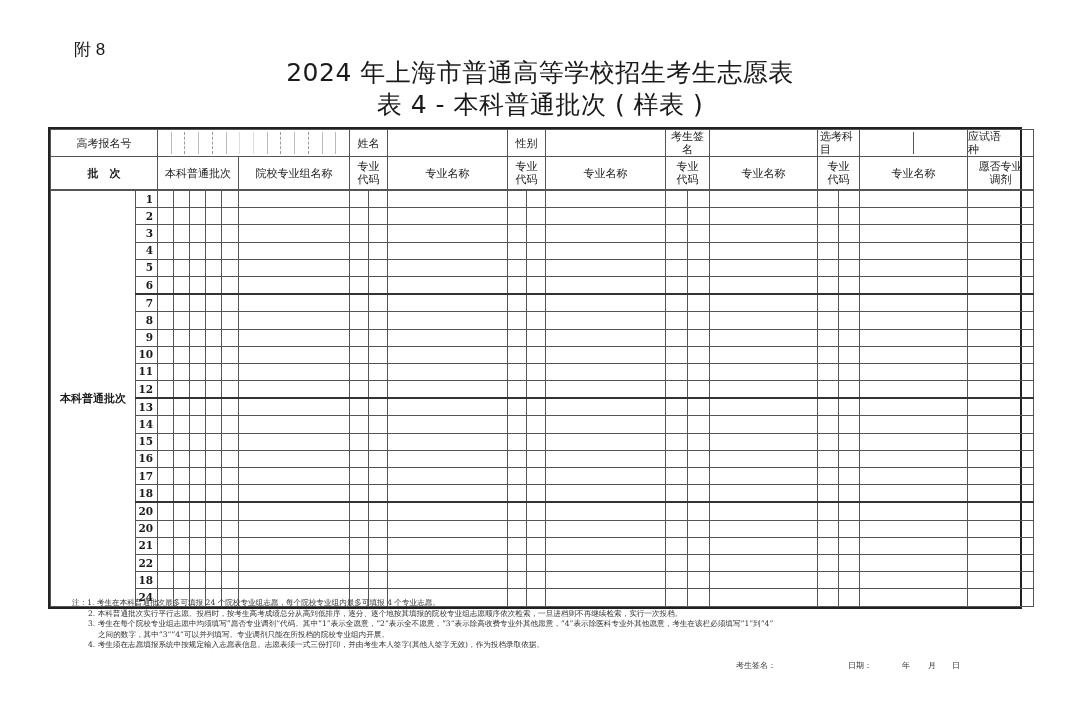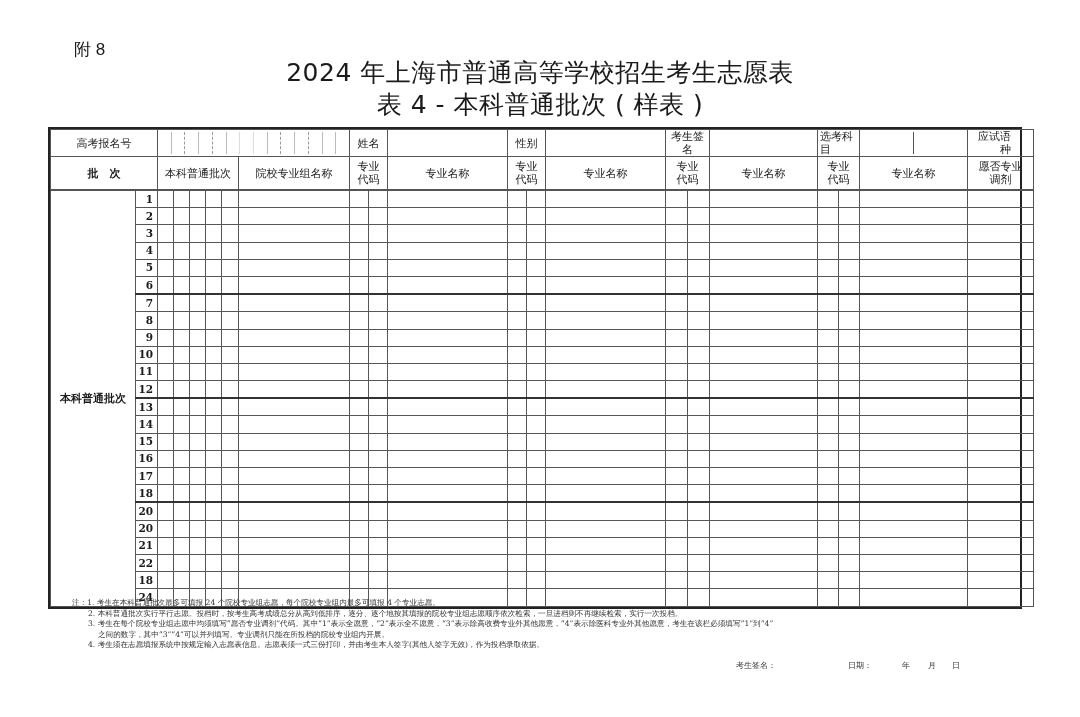--- a/index.html
+++ b/index.html
@@ -96,21 +96,21 @@
       </td>
       <td colspan="2">考生签名</td>
       <td style="width:auto"></td>
       <td colspan="2" style="text-align:left;padding-left:2px"><span>选考科目</span></td>
       <td colspan="1" style="padding:0">
         <div style="display:flex;height:22px;">
               <div style="flex:1;border-right:1px solid #555"></div>
               <div style="flex:1"></div>
             </div>
       </td>
-      <td style="text-align:right;padding-right:22px">应试语种</td>
+      <td style="text-align:left;padding-right:22px">应试语种</td>
     </tr>
 
     <tr class="hdr2">
       <td colspan="2" class="batch">批　次</td>
       <td colspan="5" style="padding:0 6px">本科普通批次</td>
       <td>院校专业组名称</td>
       <td colspan="2" style="padding:0 6px">专业代码</td>
       <td>专业名称</td>
       <td colspan="2" style="padding:0 6px">专业代码</td>
       <td>专业名称</td>

